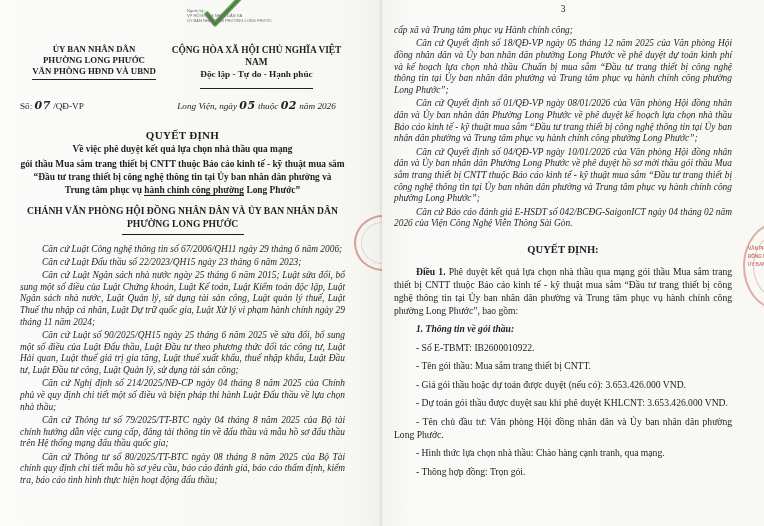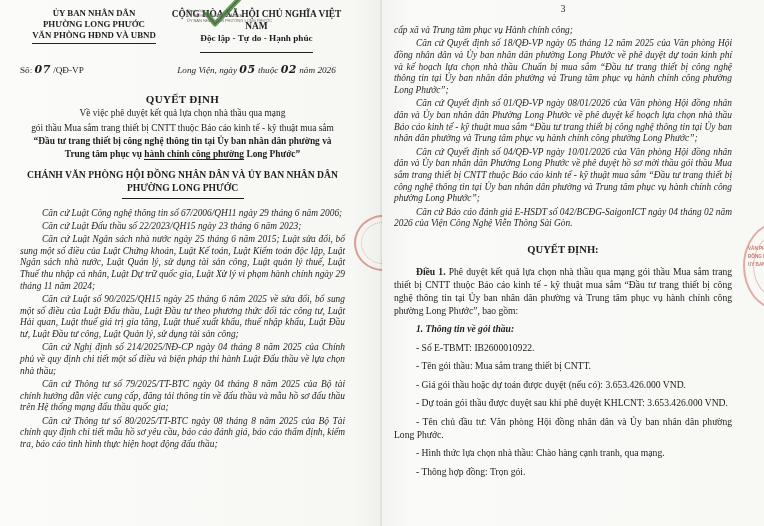--- a/index.html
+++ b/index.html
@@ -13,36 +13,36 @@
     position:relative; width:764px; height:526px;
     background:#f8f8f6; display:flex; color:#1e1e20;
   }
   .page { position:relative; width:382px; height:526px; overflow:hidden; }
   .page-left  { background:linear-gradient(90deg,#fbfbf9 0%,#f7f7f4 92%,#efefec 100%); padding:8px 37px 0 20px; }
   .page-right { background:linear-gradient(90deg,#f2f2ef 0%,#fafaf8 8%,#f8f8f5 100%); padding:4px 32px 0 12px; }
   .seam { position:absolute; left:379px; top:0; width:5px; height:100%;
           background:linear-gradient(90deg,rgba(0,0,0,0) 0%,rgba(0,0,0,.07) 50%,rgba(0,0,0,0) 100%); }
 
   
-  .hdr { display:flex; }
+  .hdr { display:flex;margin-top:36px; }
   .hdr-org { width:148px; text-align:center; font-weight:bold; font-size:8.8px; line-height:11px; }
   .hdr-org .org3 { display:inline-block; padding-bottom:2px; border-bottom:1px solid #222; }
   .hdr-nat { flex:1; text-align:center; }
   .nat1 { font-weight:bold; font-size:9.4px; line-height:12px; }
   .nat2 { font-weight:bold; font-size:9.2px; line-height:13px; }
   .nat2 span { display:inline-block; border-bottom:1px solid #222; padding-bottom:7px; }
   .hdr2 { display:flex; margin-top:10px; }
   .doc-no { width:148px; text-align:left; font-size:9.2px; }
   .place-date { flex:1; text-align:center; font-style:italic; font-size:9.2px; }
   .hand { font-family:"DejaVu Serif",serif; font-style:italic; font-weight:bold; font-size:11px; letter-spacing:.5px; }
 
   
   .title-block { margin-top:17px; text-align:center; }
   .t-head { font-weight:bold; font-size:11px; letter-spacing:.3px; }
-  .t-sub  { font-weight:normal; font-size:9.4px; line-height:12.6px; margin-top:2px; }
+  .t-sub  { font-weight:bold; font-size:9.4px; line-height:12.6px; margin-top:2px; }
   .t-quote { font-weight:bold; font-size:9.4px; line-height:12.6px; margin-top:1px; }
   .t-quote .u { border-bottom:1px solid #222; }
   .authority { font-weight:bold; font-size:9.6px; line-height:12.6px; margin-top:9px; }
   .authority-rule { width:122px; border-top:1.6px solid #1c1c1c; margin:3px auto 0; }
 
   
   .body-left { margin-top:9px; }
   .cc { font-style:italic; font-size:9.4px; line-height:11.7px; text-align:justify;
         text-indent:22px; margin-bottom:1.5px; color:#26262a; }
   .cc.no-indent { text-indent:0; }

